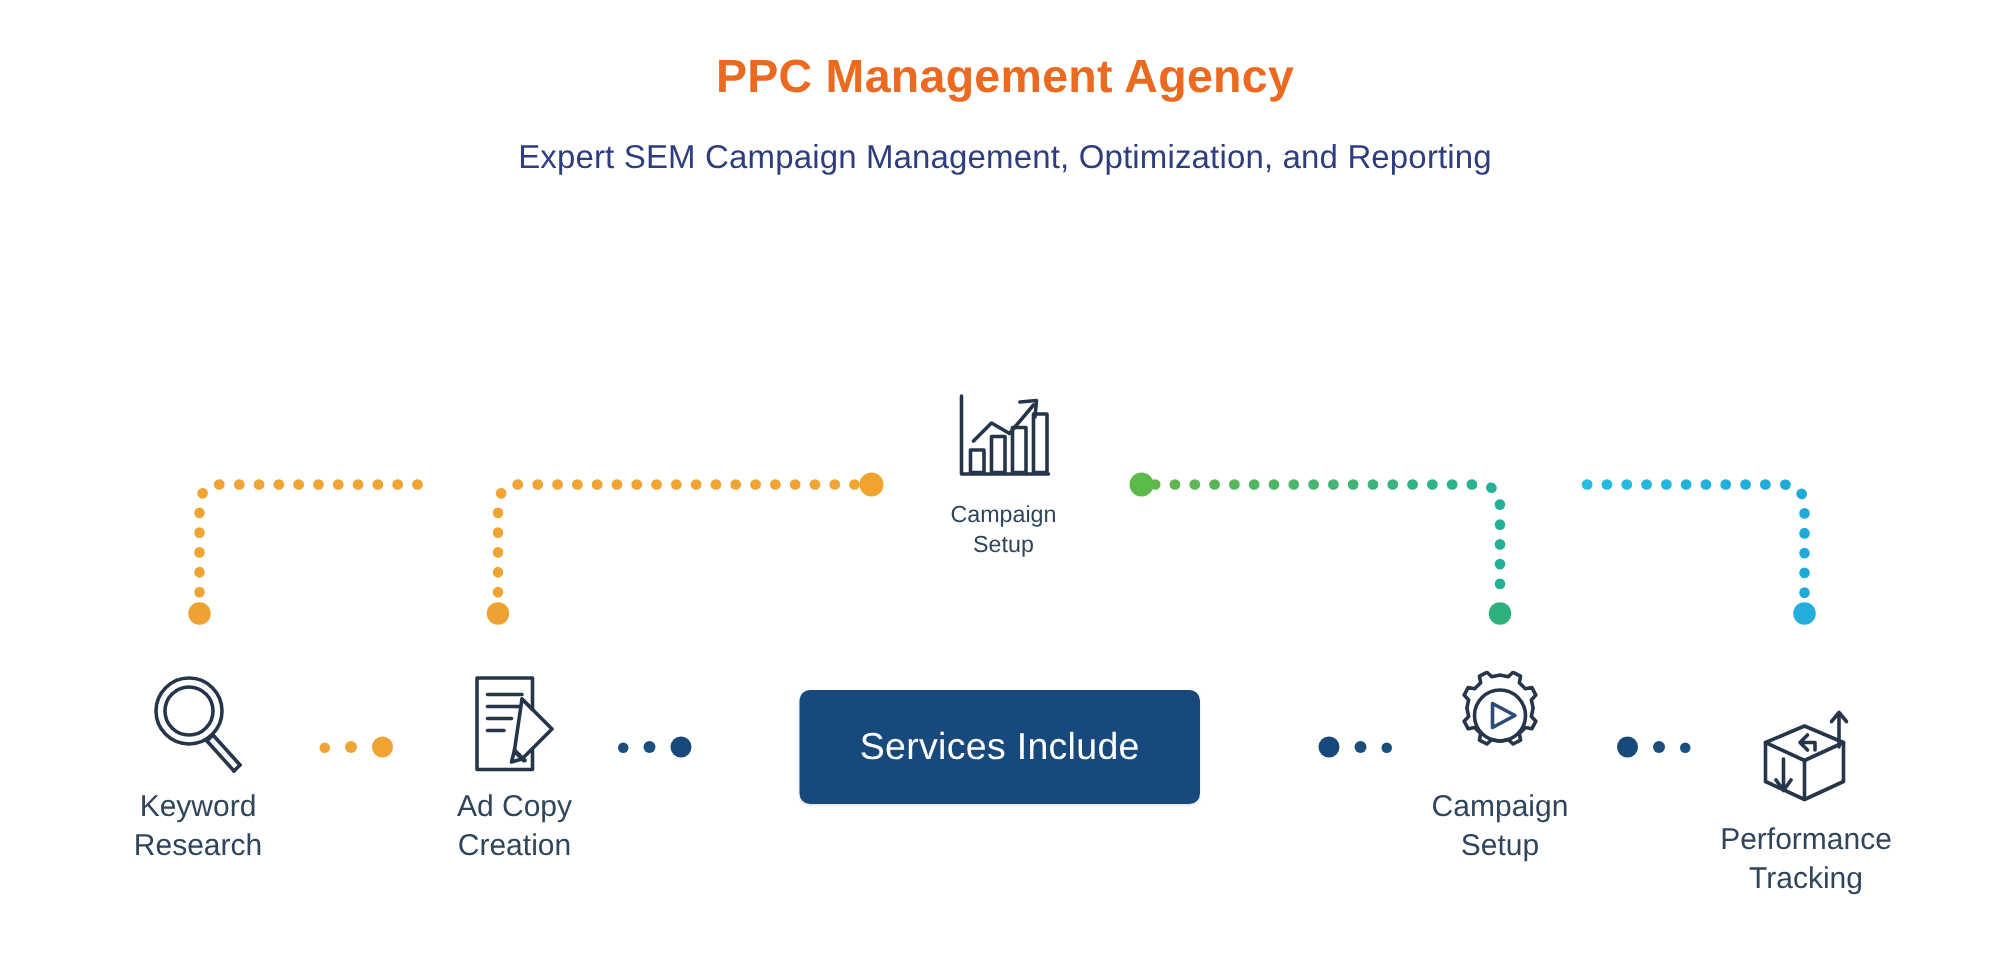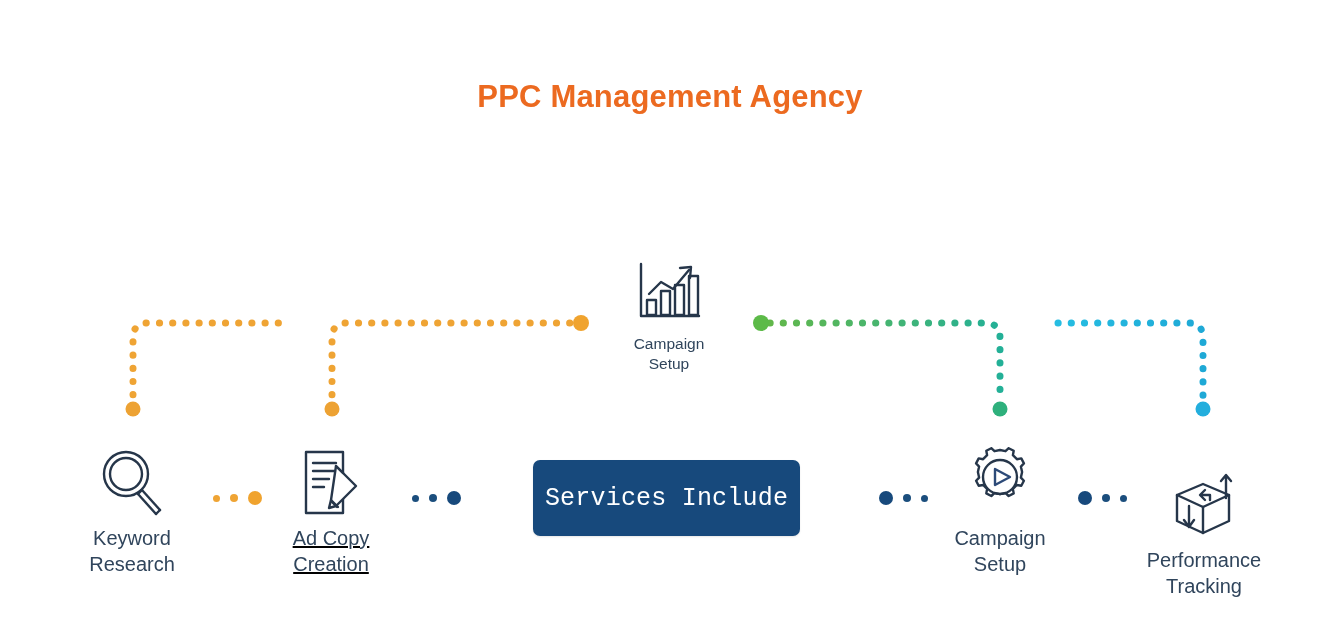--- a/index.html
+++ b/index.html
@@ -18,21 +18,21 @@
   
   #header {
     position: absolute;
     left: 0;
     top: 0;
     width: 1340px;
     text-align: center;
   }
   #page-title {
     margin: 0;
-    padding-top: 80px;
+    padding-top: 34px;
     font-size: 31px;
     font-weight: bold;
     color: #ec6a20;
     letter-spacing: 0.2px;
     line-height: 1.1;
   }
   #page-subtitle {
     margin: 0;
     padding-top: 25px;
     font-size: 22px;
@@ -77,39 +77,38 @@
     line-height: 1.28;
     color: #30455c;
     white-space: pre-line;
   }
   .node-top .caption {
     font-size: 15.5px;
   }
 
   
   #node-keyword-research { left: 57px;   top: 446px; }
-  #node-ad-copy-creation { left: 256px;  top: 446px; text-decoration: underline; }
+  #node-ad-copy-creation { left: 268px;  top: 446px; }
   #node-campaign-setup-right { left: 925px; top: 446px; }
   #node-performance-tracking { left: 1129px; top: 468px; }
   #node-campaign-setup-top { left: 594px; top: 254px; }
 
   
   #services-include-box {
     position: absolute;
     left: 533px;
     top: 460px;
     width: 267px;
     height: 76px;
     background: #17497c;
     border-radius: 7px;
     display: flex;
     align-items: center;
     justify-content: center;
     box-shadow: 0 1px 2px rgba(0,0,0,0.10);
-    font-family: Liberation Mono, monospace;
   }
   #services-include-box .badge-label {
     color: #ffffff;
     font-size: 25px;
     font-weight: normal;
     letter-spacing: 0.2px;
   }
 
   
   .dot-run {
@@ -125,20 +124,21 @@
   #dots-kw-to-ad   { left: 213px;  top: 488px; }
   #dots-ad-to-box  { left: 412px;  top: 488px; }
   #dots-box-to-cs  { left: 879px;  top: 488px; }
   #dots-cs-to-pt   { left: 1078px; top: 488px; }
 </style>
 </head>
 <body>
 
 <div id="header">
   <h1 id="page-title">PPC Management Agency</h1>
+  <h2 id="page-subtitle">Expert SEM Campaign Management, Optimization, and Reporting</h2>
 </div>
 
 <div id="diagram">
 
   <svg id="connector-layer" viewBox="0 0 1340 639" width="1340" height="639" xmlns="http://www.w3.org/2000/svg">
     <defs>
       <linearGradient id="grad-green" x1="0" y1="0" x2="1" y2="0">
         <stop offset="0%" stop-color="#62b74a"></stop>
         <stop offset="45%" stop-color="#49b56d"></stop>
         <stop offset="100%" stop-color="#23b097"></stop>

